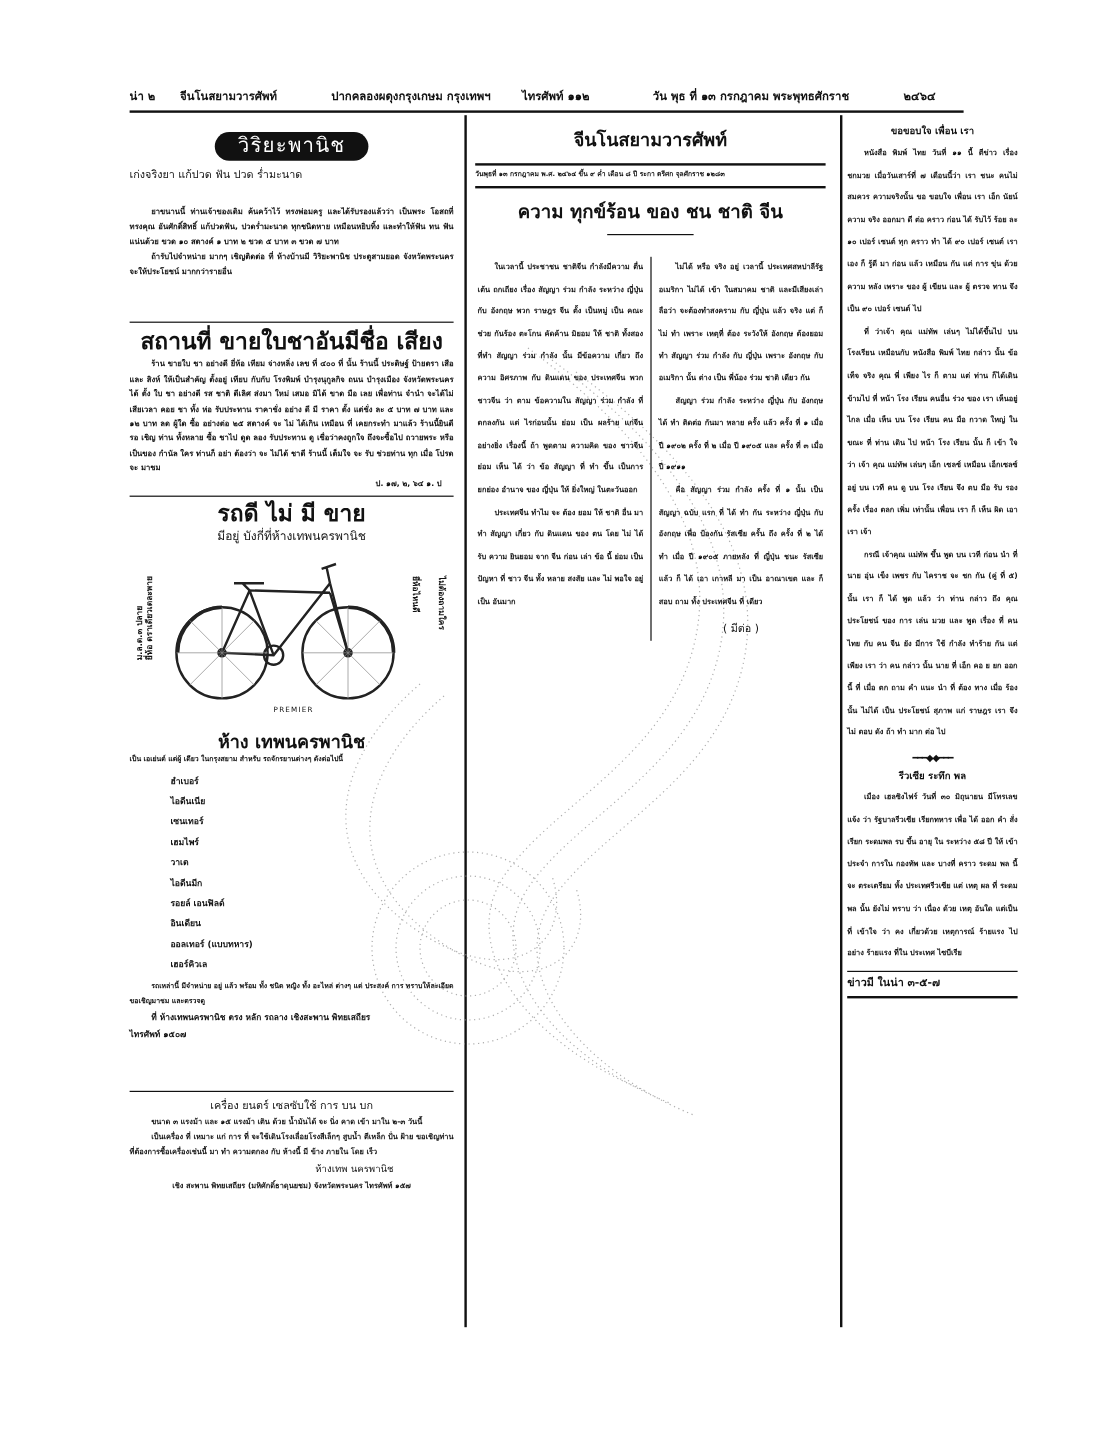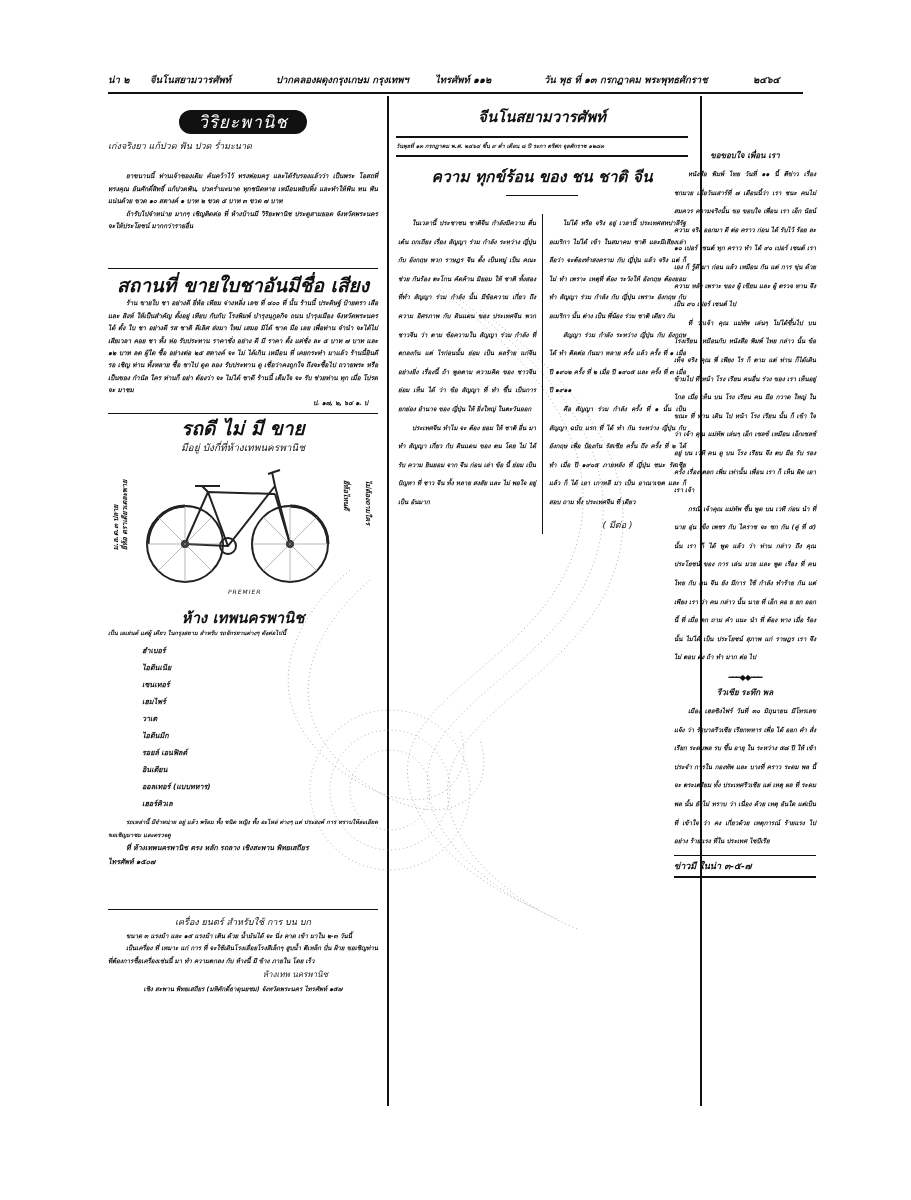--- a/index.html
+++ b/index.html
@@ -1,18 +1,18 @@
 <!DOCTYPE html>
 <html><head>
 <meta charset="utf-8">
 <style>
   * { box-sizing: border-box; margin: 0; padding: 0; }
   html, body { width: 911px; height: 1200px; background: #ffffff; overflow: hidden; }
   body { font-family: "DejaVu Sans", sans-serif; color: #111; position: relative; }
-  .page { position: absolute; left: 0; top: 0; width: 765px; height: 1200px; font-style: italic; }
+  .page { position: absolute; left: 0; top: 0; width: 765px; height: 1200px; }
 
   .header { position: absolute; left: 108px; top: 68px; width: 695px; height: 22px; font-size: 9.5px; font-weight: bold; }
   .header span { position: absolute; top: 4px; white-space: nowrap; }
   .header-rule { position: absolute; left: 108px; top: 92px; width: 695px; border-top: 2px solid #111; }
 
   .col { position: absolute; font-size: 6.4px; line-height: 12.4px; font-weight: bold; }
   .col p { text-align: justify; text-indent: 18px; }
   .vrule { position: absolute; border-left: 2px solid #111; }
   .hrule { position: absolute; border-top: 1.5px solid #111; }
 
@@ -45,21 +45,21 @@
   .headline { text-align: center; font-size: 15.5px; font-weight: bold; line-height: 24px; }
   .subheadline { text-align: center; font-size: 10px; font-weight: normal; line-height: 18px; margin-bottom: 4px; }
   .short-rule { width: 72px; margin: 6px auto 18px; border-top: 1.5px solid #111; }
   .mid-cols { position: relative; display: flex; gap: 0; }
   .mid-col { width: 150px; padding: 0 6px; font-size: 6.2px; line-height: 18.6px; }
   .mid-col + .mid-col { border-left: 1.5px solid #111; }
   .mid-col p { text-indent: 14px; text-align: justify; }
   .cont { text-align: center; font-size: 9px; font-weight: normal; margin-top: 4px; }
 
   
-  .right { left: 674px; top: 100px; width: 142px; font-size: 6.2px; line-height: 18.6px; margin-top: 46px; }
+  .right { left: 706px; top: 100px; width: 142px; font-size: 6.2px; line-height: 18.6px; }
   .right h3 { text-align: center; font-size: 8px; line-height: 14px; margin: 3px 0 2px; }
   .right p { text-indent: 14px; text-align: justify; }
   .ornament { text-align: center; font-size: 8px; letter-spacing: -1px; margin: 6px 0 0; line-height: 10px; }
   .page-ref { font-size: 9px; line-height: 20px; border-top: 1.5px solid #111; border-bottom: 2px solid #111; margin-top: 4px; }
 
   .stipple { position: absolute; pointer-events: none; }
 </style>
 </head>
 <body>
 
@@ -161,21 +161,21 @@
           </div>
       </div>
       <p style="font-size:5.8px;">รถเหล่านี้ มีจำหน่าย อยู่ แล้ว พร้อม ทั้ง ชนิด หญิง ทั้ง อะไหล่ ต่างๆ แต่ ประสงค์ การ ทราบให้ละเอียด ขอเชิญมาชม และตรวจดู</p>
       <p style="font-size:7px; line-height:14px;">ที่ ห้างเทพนครพานิช ตรง หลัก รถลาง เชิงสะพาน พิทยเสถียร</p>
       <div style="font-size:7px; line-height:14px;">ไทรศัพท์ ๑๕๐๗</div>
     </section>
 
     <div class="hrule" style="position:relative; margin:40px 0 4px; width:100%;"></div>
 
     <section class="engine-box">
-      <div class="ad-small-title" style="font-size:9px;">เครื่อง ยนตร์ สำหรับใช้ การ บน บก</div>
+      <div class="ad-small-title" style="font-size:9px;">เครื่อง ยนตร์ เซลซับใช้ การ บน บก</div>
       <p>ขนาด ๓ แรงม้า และ ๑๕ แรงม้า เติน ด้วย น้ำมันได้ จะ นิ่ง คาด เข้า มาใน ๒-๓ วันนี้</p>
       <p>เป็นเครื่อง ที่ เหมาะ แก่ การ ที่ จะใช้เดินโรงเลื่อยโรงสีเล็กๆ สูบน้ำ ตีเหล็ก ปั่น ฝ้าย ขอเชิญท่านที่ต้องการซื้อเครื่องเช่นนี้ มา ทำ ความตกลง กับ ห้างนี้ มี ข้าง ภายใน โดย เร็ว</p>
       <div style="text-align:right; padding-right:50px; font-size:8px; line-height:16px; font-weight:normal;">ห้างเทพ นครพานิช</div>
       <div style="text-align:center;">เชิง สะพาน พิทยเสถียร (มหิศักดิ์ธาดุนยชม) จังหวัดพระนคร ไทรศัพท์ ๑๕๗</div>
     </section>
   </div>
 
   <div class="col mid">
     <div class="masthead">จีนโนสยามวารศัพท์</div>
     <div class="dateline">วันพุธที่ ๑๓ กรกฎาคม พ.ศ. ๒๔๖๔ ขึ้น ๙ ค่ำ เดือน ๘ ปี ระกา ตรีศก จุลศักราช ๑๒๘๓</div>

